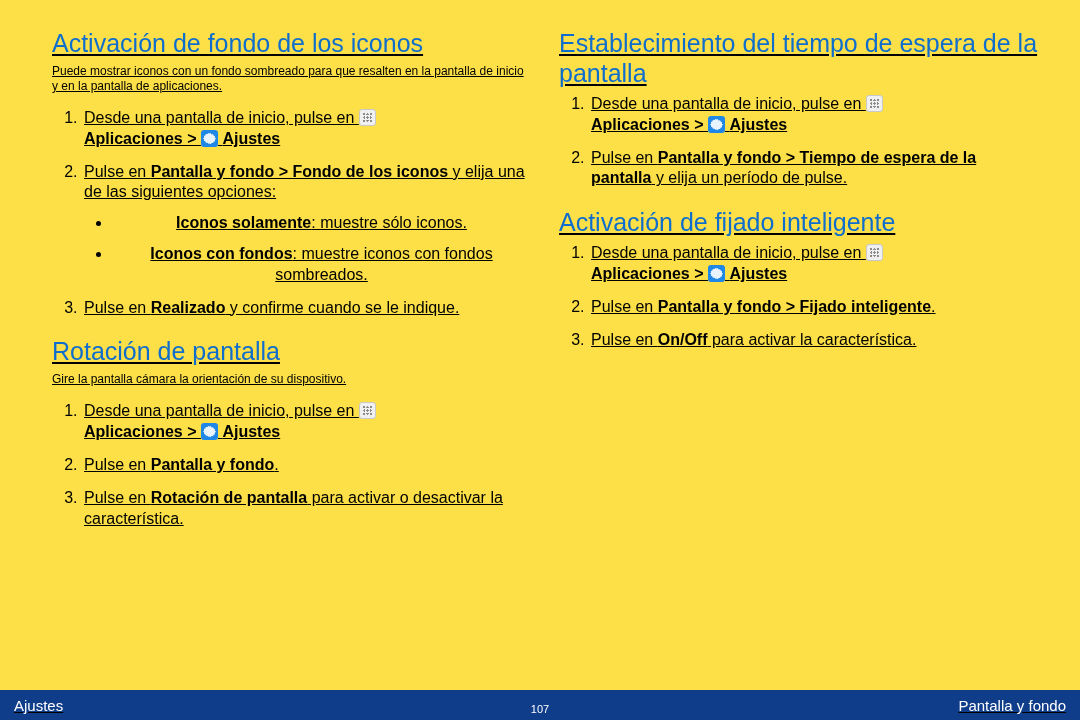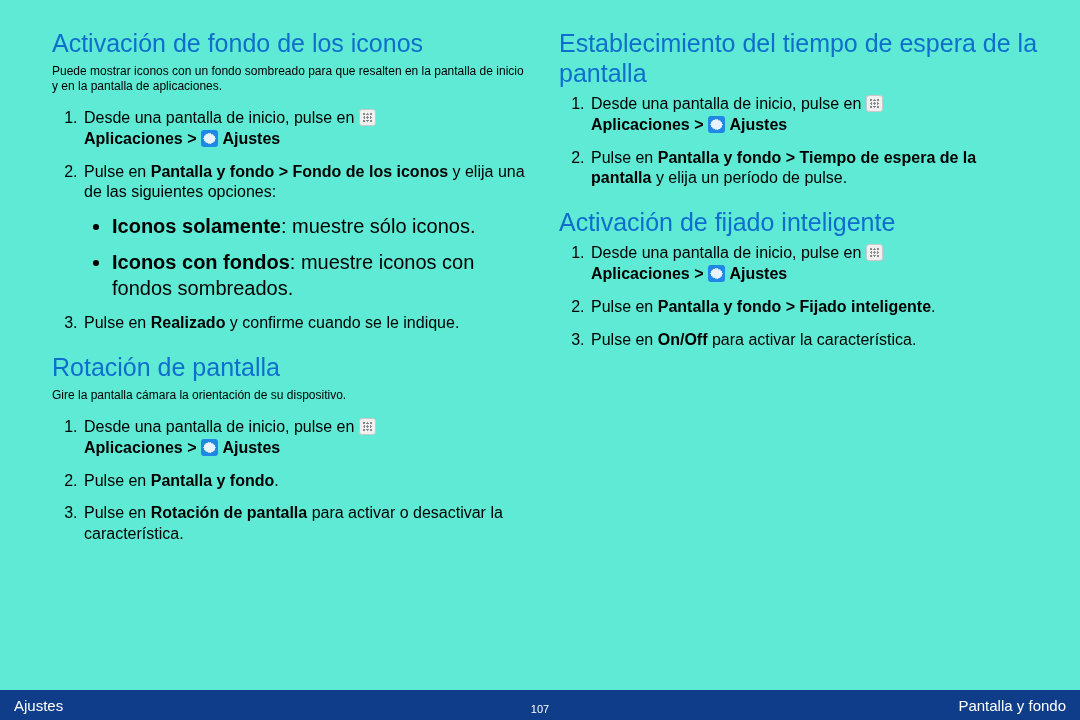--- a/index.html
+++ b/index.html
@@ -1,19 +1,19 @@
 <!DOCTYPE html>
 <html><head>
 <meta charset="utf-8">
 <style>
   * { box-sizing: border-box; margin: 0; padding: 0; }
   html, body { width: 1080px; height: 720px; font-family: Arial, Helvetica, sans-serif; color: #000; }
   .page {
-    width: 1080px; height: 720px; position: relative; background: #5eead4;
-    display: flex; flex-direction: column;
+    width: 1080px; height: 720px; position: relative; background: #fde047;
+    display: flex; flex-direction: column; text-decoration: underline;
   }
   .content {
     flex: 1 1 auto;
     display: flex;
     gap: 28px;
     padding: 28px 42px 12px 52px;
     overflow: hidden;
   }
   .col { flex: 1 1 50%; }
   h2 {
@@ -30,23 +30,24 @@
   }
   ol { list-style: decimal; padding-left: 30px; }
   ol > li {
     font-size: 16px;
     line-height: 1.3;
     margin-bottom: 12px;
     padding-left: 2px;
   }
   ul { list-style: disc; padding-left: 28px; margin-top: 10px; }
   ul > li {
-    font-size: 20px;
+    font-size: 16px;
     line-height: 1.3;
     margin-bottom: 10px;
+    text-align: center;
   }
   .b { font-weight: 700; }
   .gap-after { margin-bottom: 18px; }
   .icon-apps, .icon-settings {
     display: inline-block; width: 17px; height: 17px; vertical-align: -3px;
     border-radius: 3px; position: relative;
   }
   .icon-apps {
     background: #f0f0f0; border: 1px solid #c9c9c9;
   }

